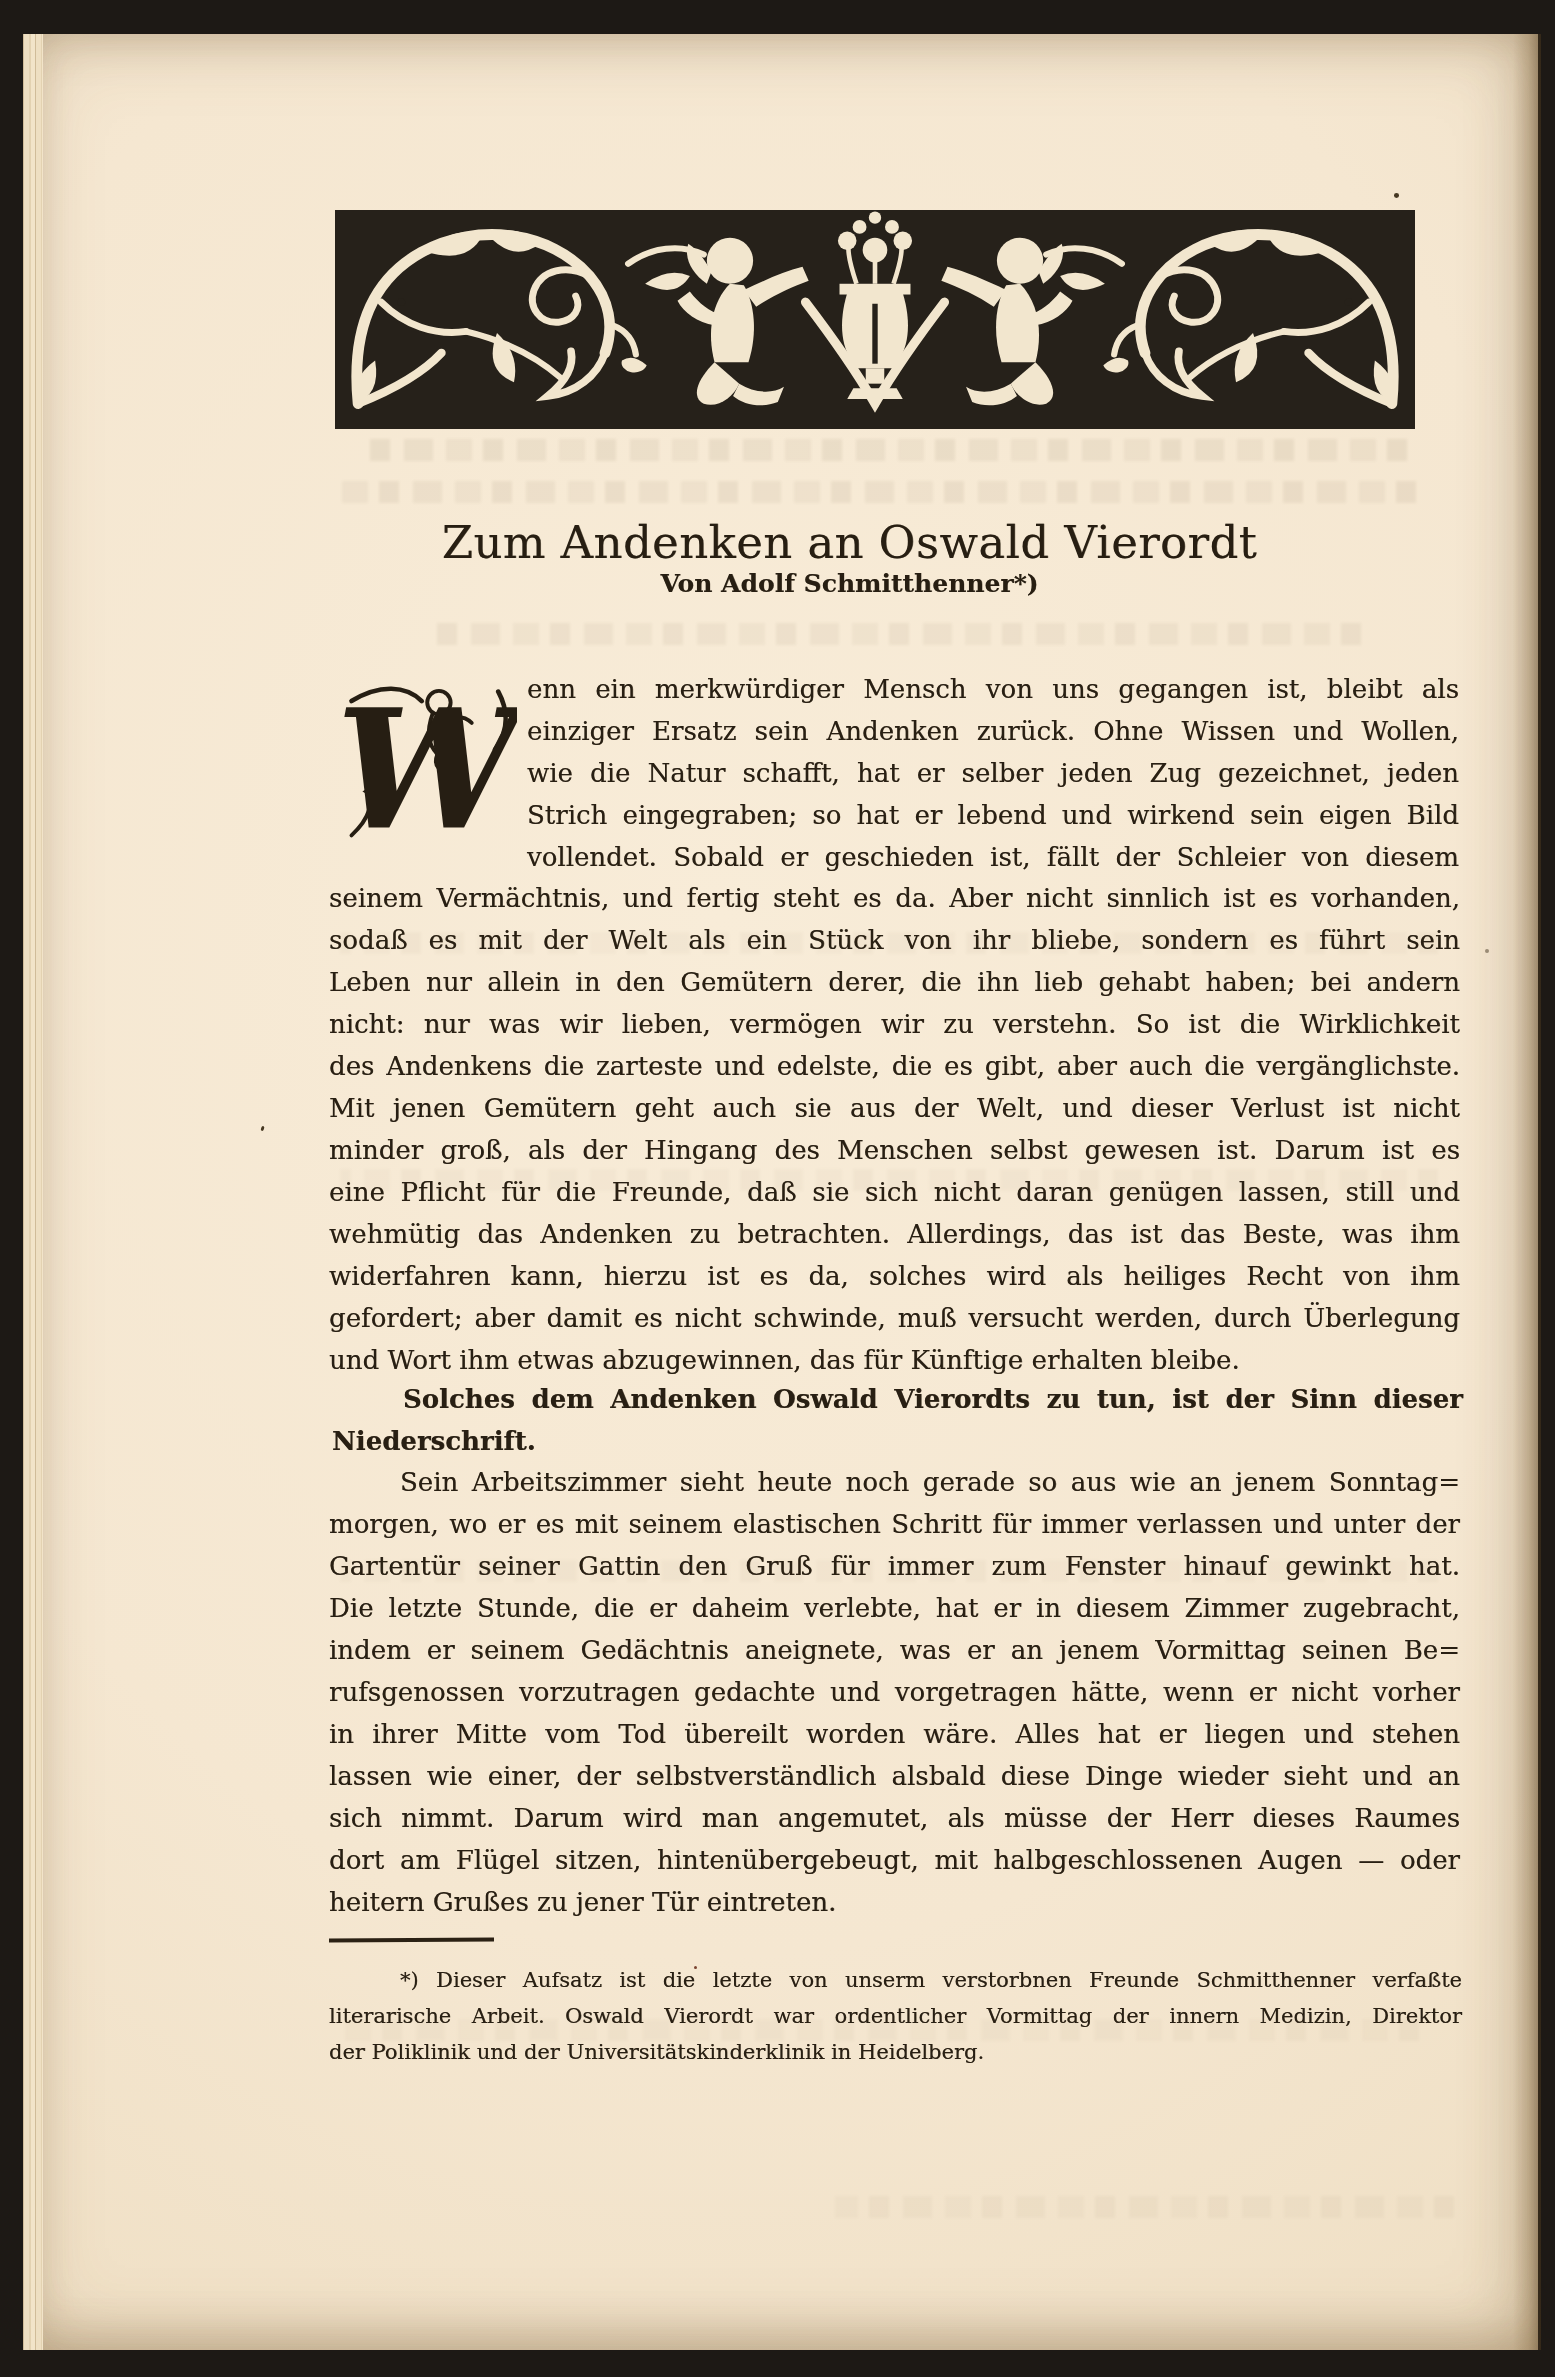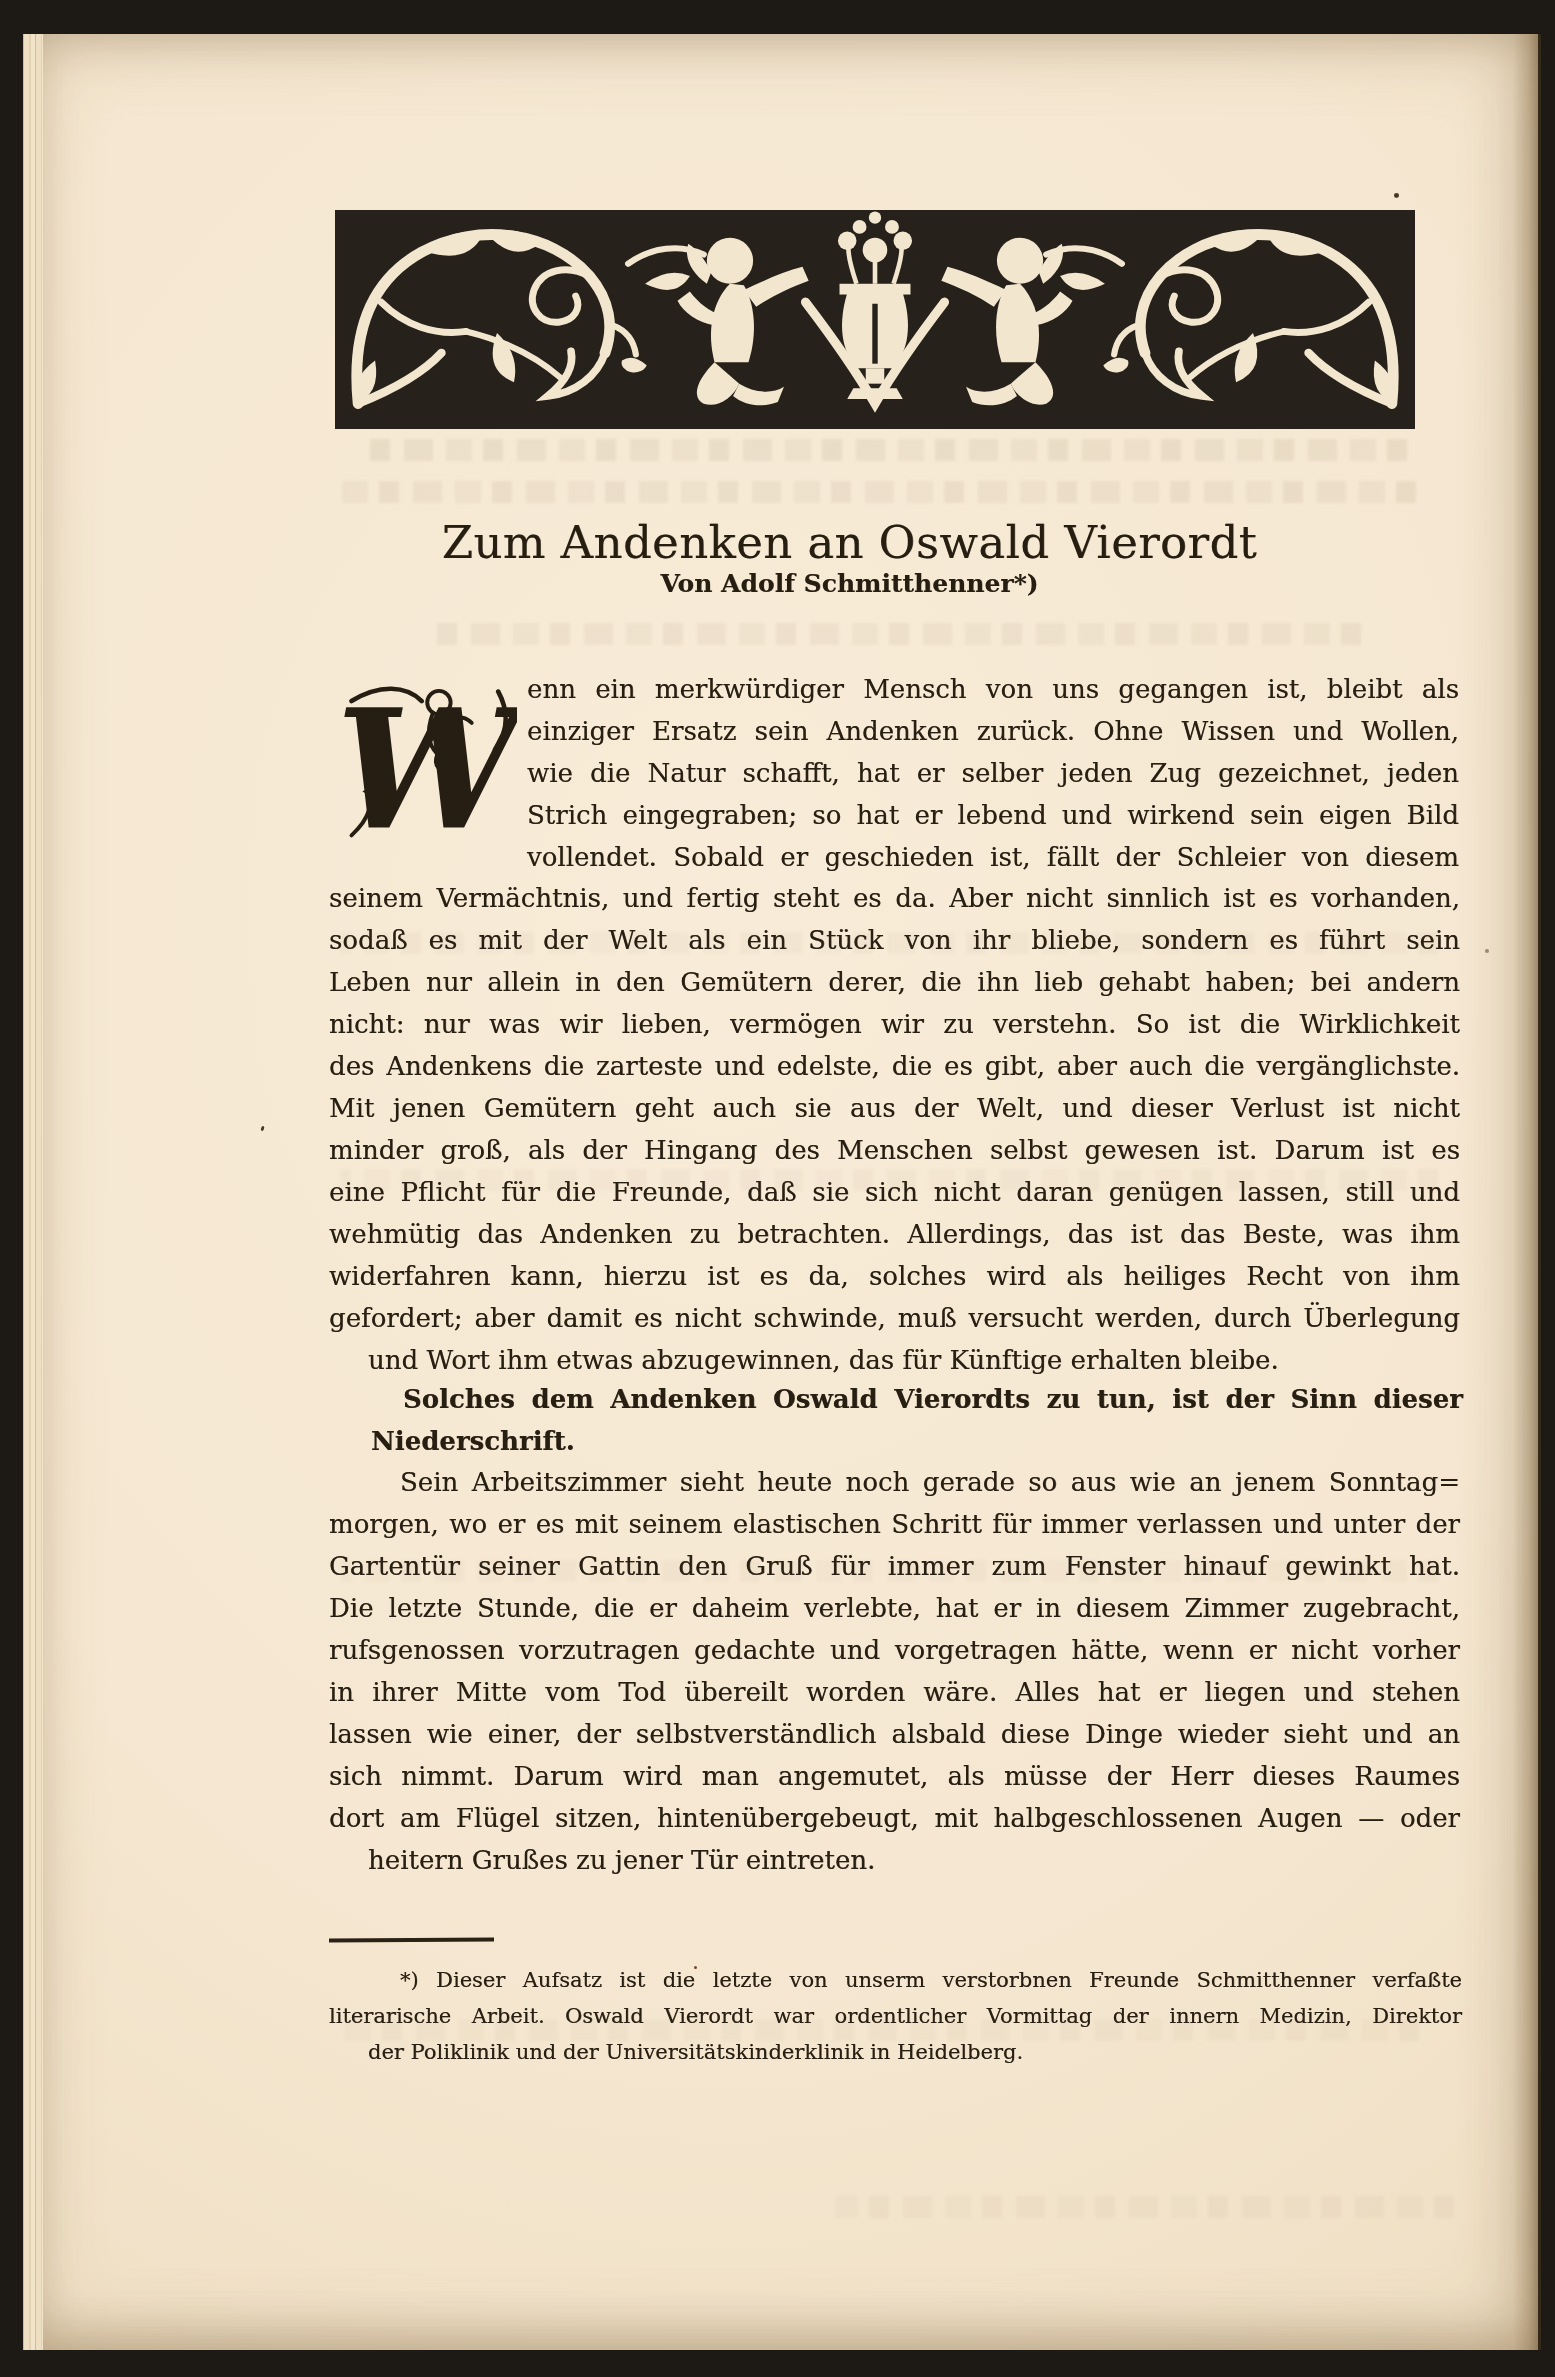--- a/index.html
+++ b/index.html
@@ -49,21 +49,21 @@
     height:42px; line-height:42px; font-size:26px;
     text-align:justify; text-align-last:justify;
     white-space:normal; overflow:visible;
     text-shadow:0.3px 0.3px 0.5px rgba(40,28,12,.6);
   }
   .p1a{ left:527px; top:668px;  width:932px; }
   .p1b{ left:329px; top:877px; width:1131px; }
   .p2 { left:332px; top:1378px; width:1131px;font-weight:bold; }
   .p3 { left:329px; top:1461px; width:1131px; }
   .first-indent{ text-indent:71px; }
-  .end-left{ text-align-last:left;margin-left:39px; }
+  .end-left{ text-align-last:left; }
   .fn-rule{
     position:absolute; left:329px; top:1938px; width:165px; height:3.9px;
     background:#2b2114; transform:rotate(-.4deg);
   }
   .fn{ left:329px; top:1962px; width:1133px; }
   .fn .line{ height:36px; line-height:36px; font-size:21px; }
   .ghost{
     position:absolute; height:21.6px; opacity:.085; filter:blur(1.5px);
     background: repeating-linear-gradient(90deg,
       rgba(96,76,46,.75) 0 20px, rgba(96,76,46,0) 20px 31px,
@@ -199,20 +199,21 @@
   <div class="line first-indent">Solches dem Andenken Oswald Vierordts zu tun, ist der Sinn dieser</div>
       <div class="line end-left">Niederschrift.</div>
     </div>
 
   <div class="col p3">
 
   <div class="line first-indent">Sein Arbeitszimmer sieht heute noch gerade so aus wie an jenem Sonntag=</div>
       <div class="line">morgen, wo er es mit seinem elastischen Schritt für immer verlassen und unter der</div>
       <div class="line">Gartentür seiner Gattin den Gruß für immer zum Fenster hinauf gewinkt hat.</div>
       <div class="line">Die letzte Stunde, die er daheim verlebte, hat er in diesem Zimmer zugebracht,</div>
+      <div class="line">indem er seinem Gedächtnis aneignete, was er an jenem Vormittag seinen Be=</div>
       <div class="line">rufsgenossen vorzutragen gedachte und vorgetragen hätte, wenn er nicht vorher</div>
       <div class="line">in ihrer Mitte vom Tod übereilt worden wäre.  Alles hat er liegen und stehen</div>
       <div class="line">lassen wie einer, der selbstverständlich alsbald diese Dinge wieder sieht und an</div>
       <div class="line">sich nimmt.  Darum wird man angemutet, als müsse der Herr dieses Raumes</div>
       <div class="line">dort am Flügel sitzen, hintenübergebeugt, mit halbgeschlossenen Augen — oder</div>
       <div class="line end-left">heitern Grußes zu jener Tür eintreten.</div>
     </div>
 
   <div class="fn-rule"></div>
   <div class="col fn">

